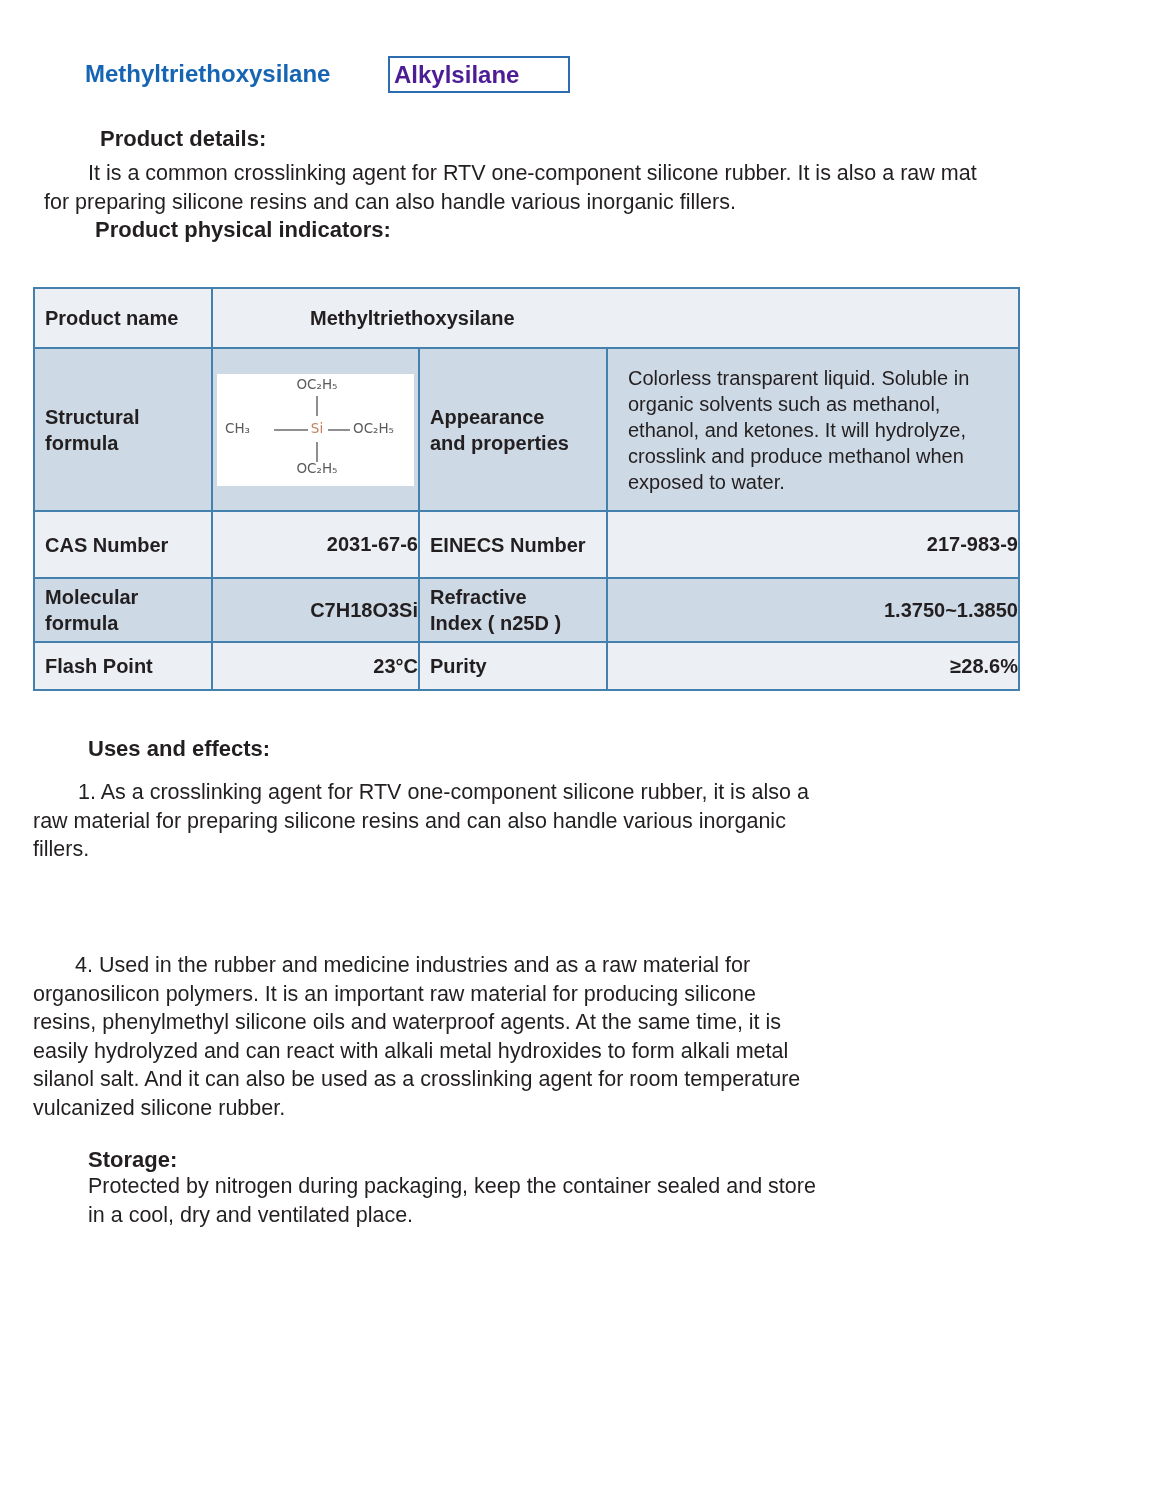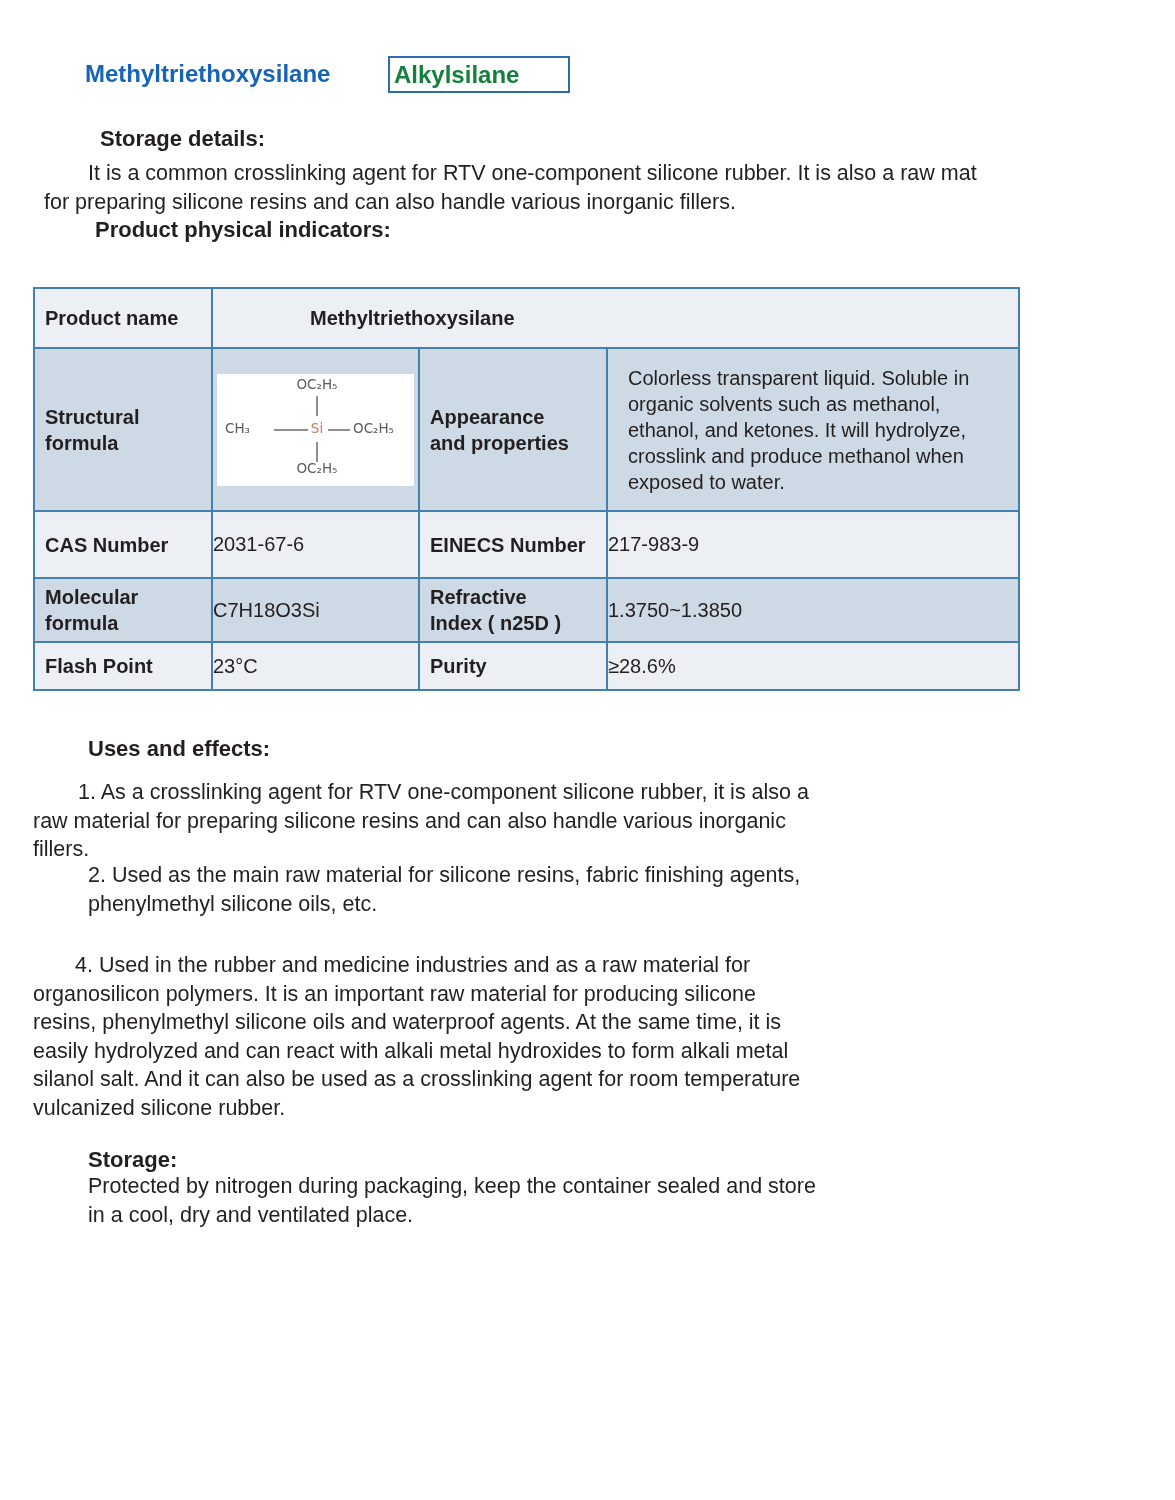--- a/index.html
+++ b/index.html
@@ -19,21 +19,21 @@
 
   
   .doc-title {
     left: 85px; top: 60px;
     font-size: 24px; font-weight: bold; color: #1565b4;
   }
   .category-box {
     left: 388px; top: 56px;
     width: 182px; height: 37px;
     border: 2px solid #2e6cb0;
-    font-size: 24px; font-weight: bold; color: #15803d;
+    font-size: 24px; font-weight: bold; color: #4c1d95;
     line-height: 33px; padding-left: 4px;
   }
 
   
   .h-sec { font-size: 22px; font-weight: bold; color: #231f20; }
   .body-txt { font-size: 21.5px; line-height: 28.5px; color: #231f20; }
 
   .details-heading    { left: 100px; top: 126px; }
   .details-text       { left: 44px;  top: 159px; width: 1160px; text-indent: 44px; }
   .indicators-heading { left: 95px;  top: 217px; }
@@ -55,21 +55,21 @@
   }
   .spec-table td {
     border: 2px solid #4380ad;
     vertical-align: middle;
     font-size: 20px;
     color: #231f20;
   }
   .bg-light { background: #ecf0f5; }
   .bg-shade { background: #cdd9e5; }
   .lbl { font-weight: bold; padding-left: 10px; white-space: pre-line; line-height: 26px; }
-  .val { text-align: left; }
+  .val { text-align: right; font-weight: bold; }
   .pname-val { color: #0f62ae; font-weight: bold; padding-left: 97px; }
   .appear-val {
     font-size: 19.5px; line-height: 26px;
     padding: 10px 12px 10px 20px;
     white-space: pre-line;
     text-align: left;
   }
   .r1 { height: 60px; } .r2 { height: 163px; } .r3 { height: 67px; }
   .r4 { height: 64px; } .r5 { height: 48px; }
 
@@ -111,21 +111,21 @@
 </head>
 <body>
 
 <div class="page">
 
   <div class="abs doc-title">Methyltriethoxysilane</div>
   <div class="abs category-box">
     <span>Alkylsilane</span>
   </div>
 
-  <div class="abs h-sec details-heading">Storage details:</div>
+  <div class="abs h-sec details-heading">Product details:</div>
   <div class="abs body-txt pre details-text">It is a common crosslinking agent for RTV one-component silicone rubber. It is also a raw mat
 for preparing silicone resins and can also handle various inorganic fillers.</div>
 
   <div class="abs h-sec indicators-heading">Product physical indicators:</div>
 
   <table class="spec-table">
     <colgroup>
         <col style="width:178px">
         <col style="width:207px">
         <col style="width:188px">
@@ -180,22 +180,20 @@
       <td class="bg-light lbl">Purity</td>
       <td class="bg-light val">≥28.6%</td>
     </tr>
   </tbody>
     </table>
 
   <div class="abs h-sec uses-heading">Uses and effects:</div>
   <div class="abs body-txt pre use-item-1">1. As a crosslinking agent for RTV one-component silicone rubber, it is also a
 raw material for preparing silicone resins and can also handle various inorganic
 fillers.</div>
-  <div class="abs body-txt pre use-item-2">2. Used as the main raw material for silicone resins, fabric finishing agents,
-phenylmethyl silicone oils, etc.</div>
   <div class="abs body-txt pre use-item-4">4. Used in the rubber and medicine industries and as a raw material for
 organosilicon polymers. It is an important raw material for producing silicone
 resins, phenylmethyl silicone oils and waterproof agents. At the same time, it is
 easily hydrolyzed and can react with alkali metal hydroxides to form alkali metal
 silanol salt. And it can also be used as a crosslinking agent for room temperature
 vulcanized silicone rubber.</div>
 
   <div class="abs h-sec storage-heading">Storage:</div>
   <div class="abs body-txt pre storage-text">Protected by nitrogen during packaging, keep the container sealed and store
 in a cool, dry and ventilated place.</div>

